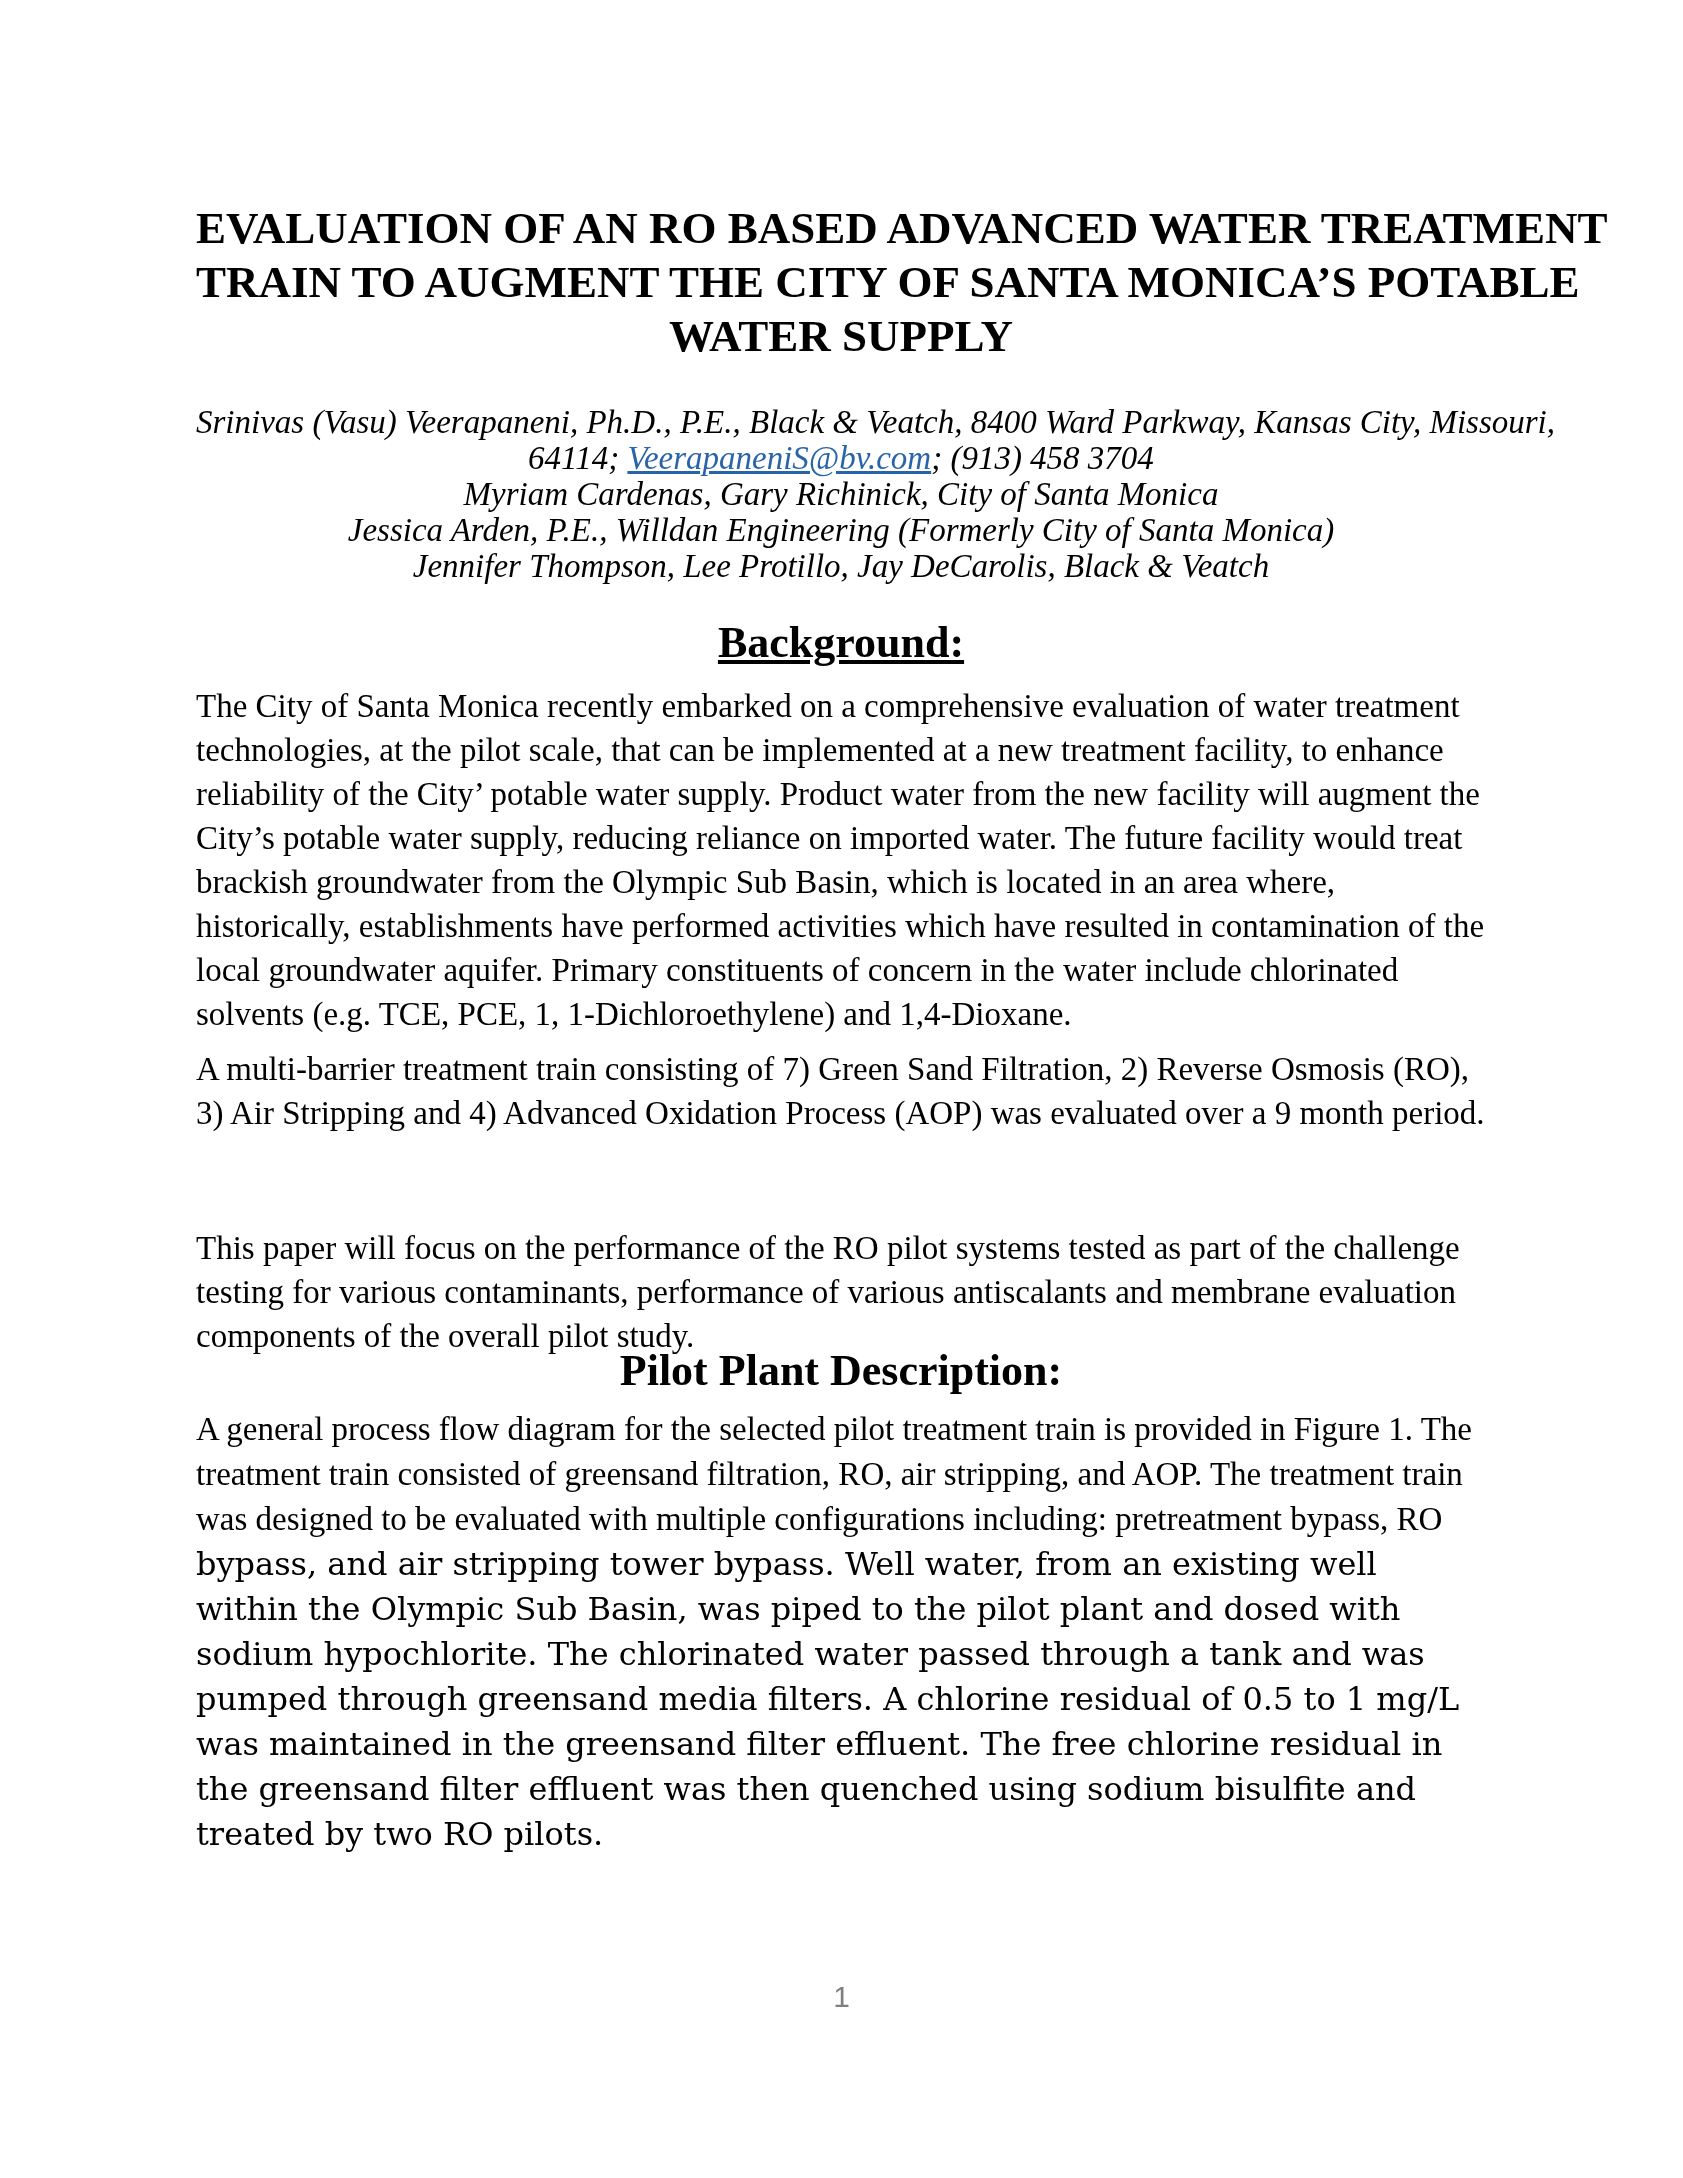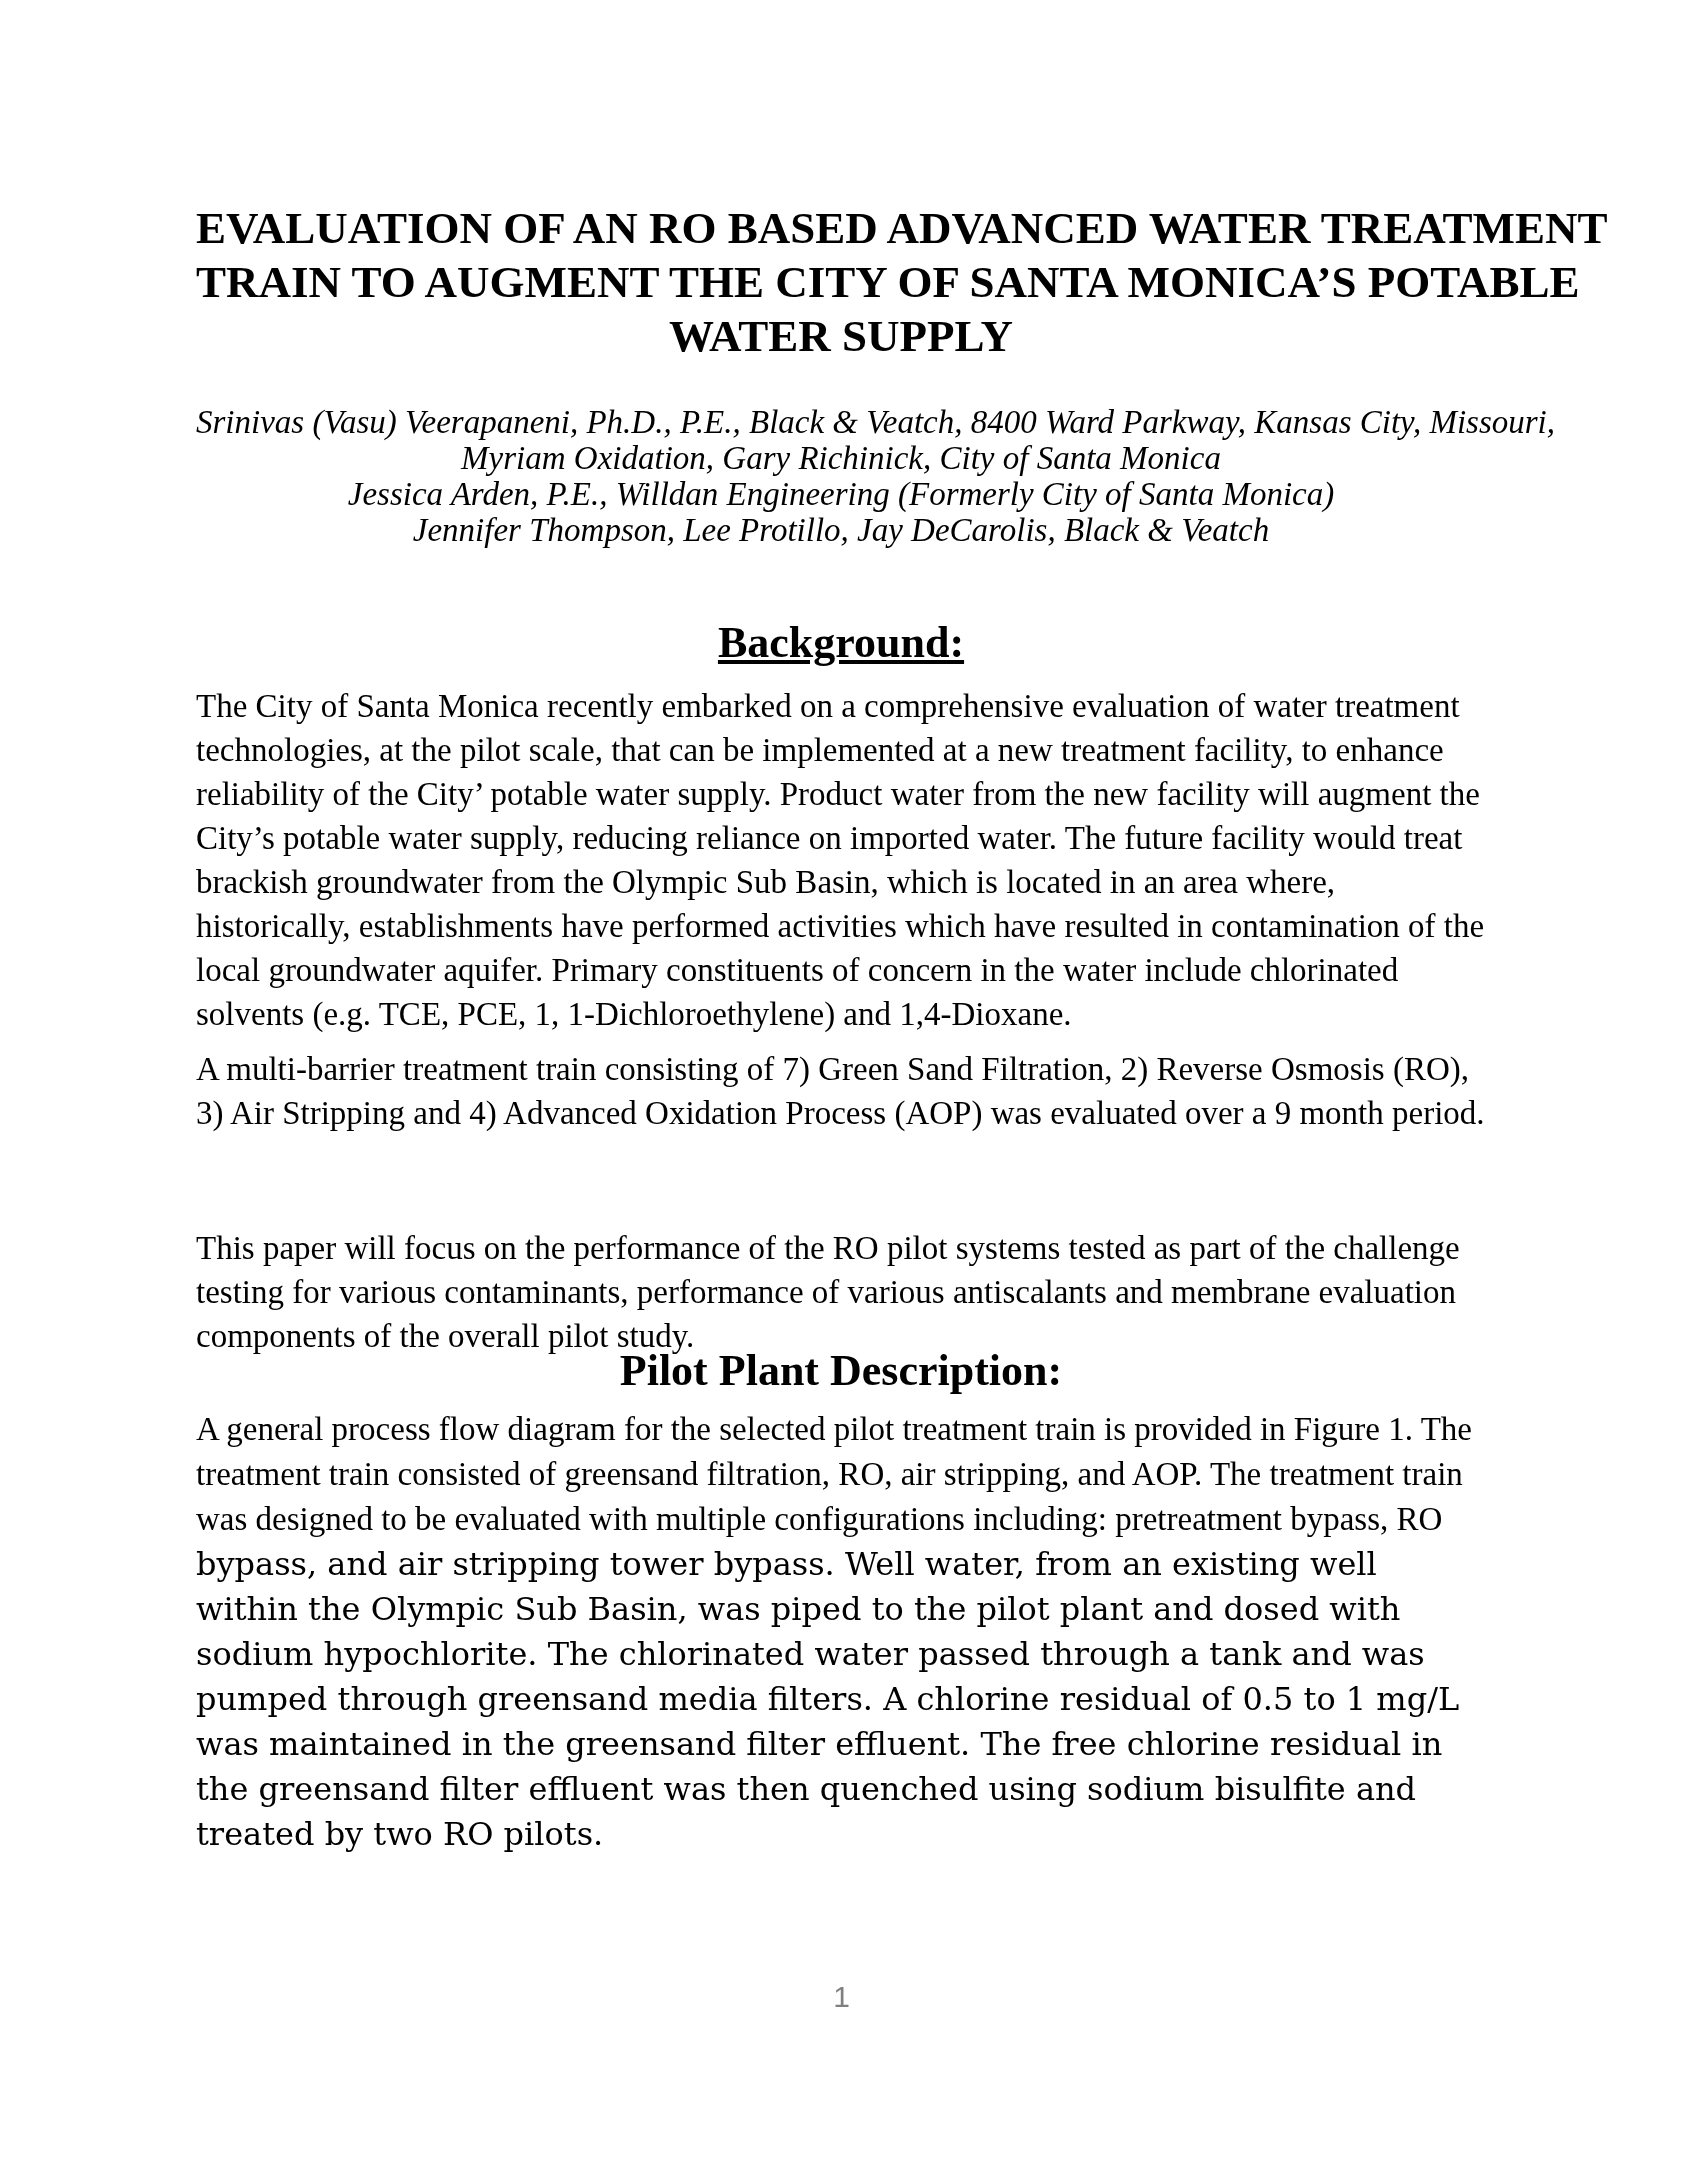--- a/index.html
+++ b/index.html
@@ -75,21 +75,24 @@
 <div class="page">
 
   <div class="block title-block">
     <div class="title-line">EVALUATION OF AN RO BASED ADVANCED WATER TREATMENT</div>
     <div class="title-line">TRAIN TO AUGMENT THE CITY OF SANTA MONICA’S POTABLE</div>
     <div class="title-line">WATER SUPPLY</div>
   </div>
 
   <div class="block author-block">
     <div class="author-line">Srinivas (Vasu) Veerapaneni, Ph.D., P.E., Black &amp; Veatch, 8400 Ward Parkway, Kansas City, Missouri,</div>
-    <div class="author-line">Myriam Oxidation, Gary Richinick, City of Santa Monica</div>
+    <div class="author-line">
+      <span>64114; </span><span class="email-link">VeerapaneniS@bv.com</span><span>; (913) 458 3704</span>
+    </div>
+    <div class="author-line">Myriam Cardenas, Gary Richinick, City of Santa Monica</div>
     <div class="author-line">Jessica Arden, P.E., Willdan Engineering (Formerly City of Santa Monica)</div>
     <div class="author-line">Jennifer Thompson, Lee Protillo, Jay DeCarolis, Black &amp; Veatch</div>
   </div>
 
   <div class="block section-heading h-background">Background:</div>
 
   <div class="block body-para p1">The City of Santa Monica recently embarked on a comprehensive evaluation of water treatment technologies, at the pilot scale, that can be implemented at a new treatment facility, to enhance reliability of the City’ potable water supply. Product water from the new facility will augment the City’s potable water supply, reducing reliance on imported water. The future facility would treat brackish groundwater from the Olympic Sub Basin, which is located in an area where, historically, establishments have performed activities which have resulted in contamination of the local groundwater aquifer. Primary constituents of concern in the water include chlorinated solvents (e.g. TCE, PCE, 1, 1-Dichloroethylene) and 1,4-Dioxane.</div>
 
   <div class="block body-para p2">A multi-barrier treatment train consisting of 7) Green Sand Filtration, 2) Reverse Osmosis (RO), 3) Air Stripping and 4) Advanced Oxidation Process (AOP) was evaluated over a 9 month period.</div>
 

